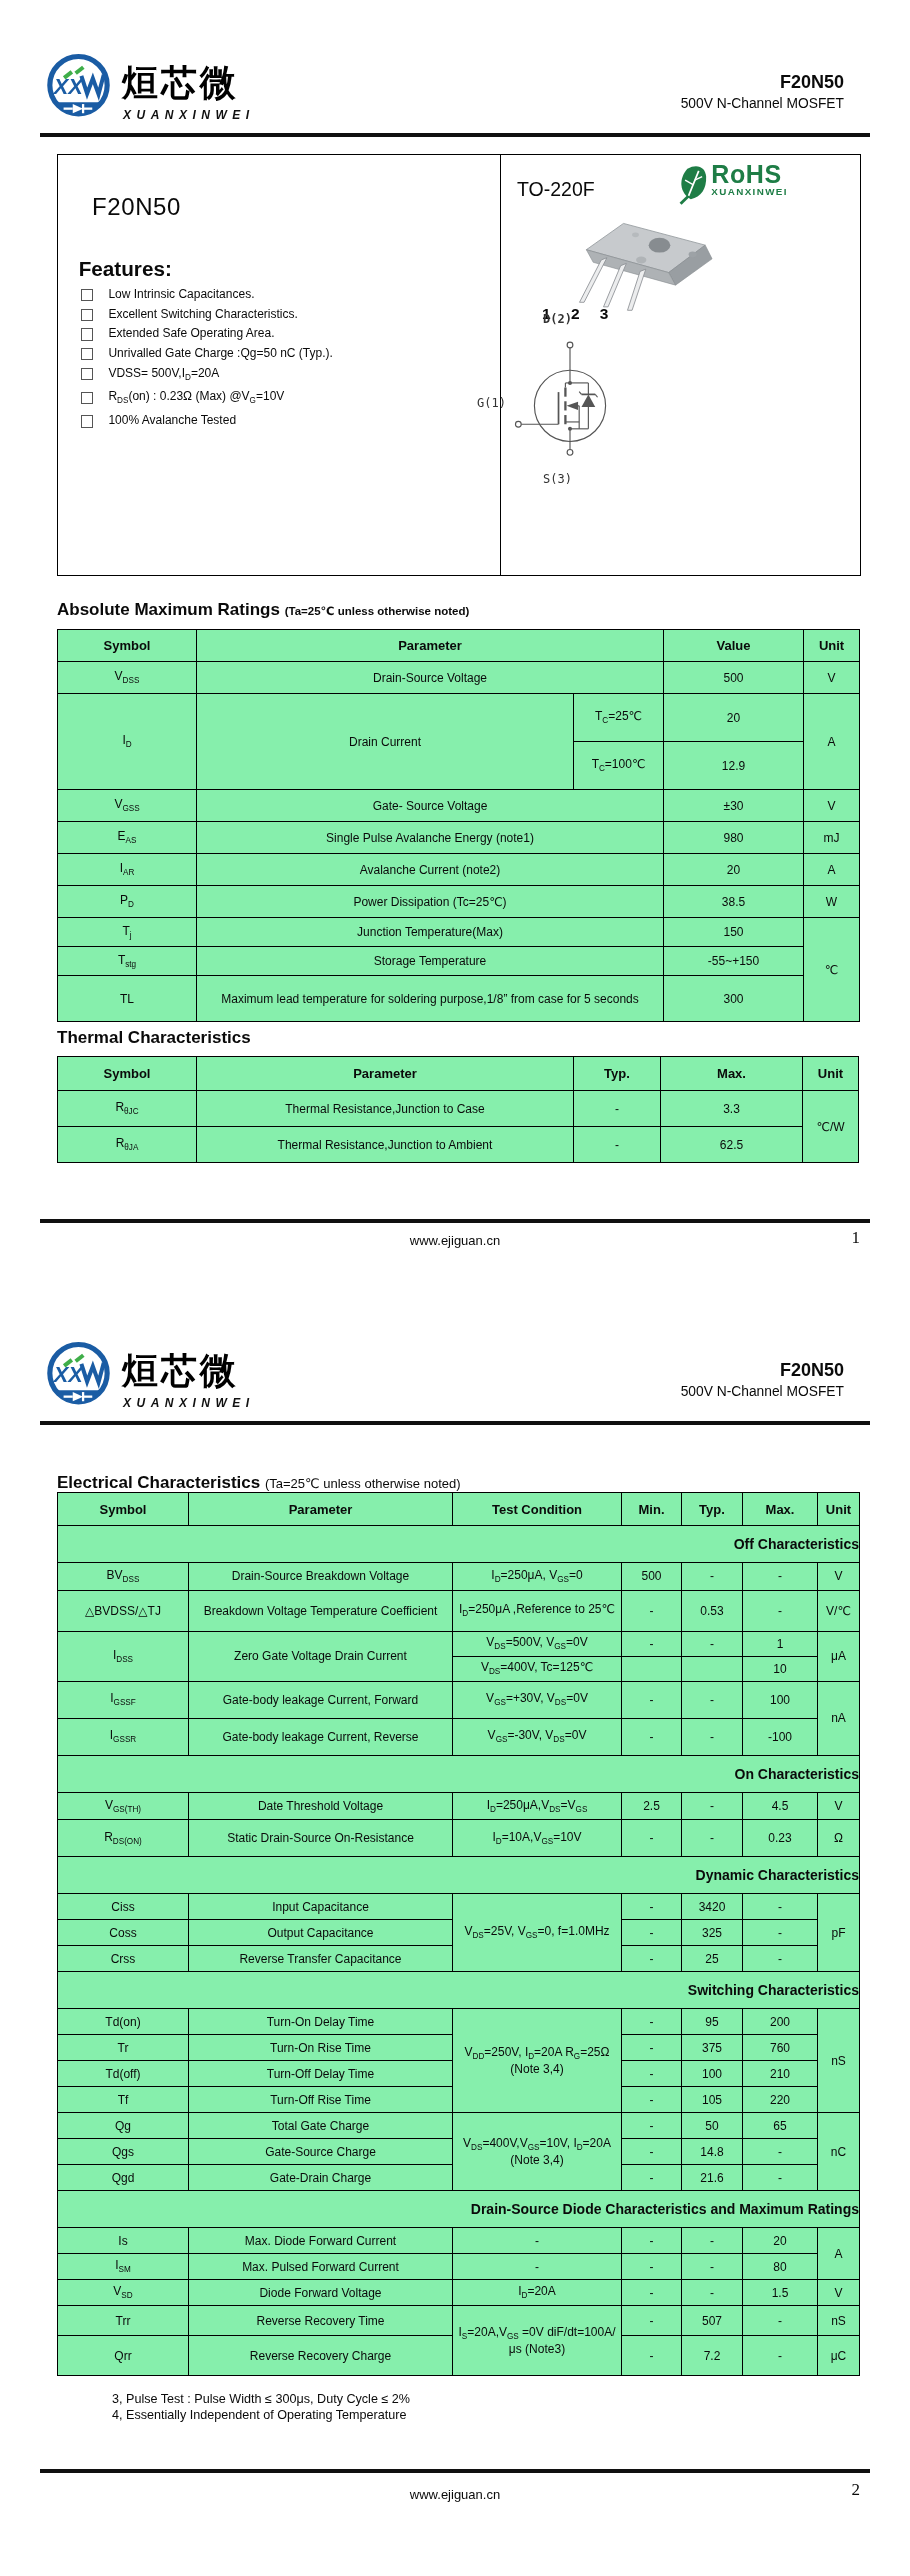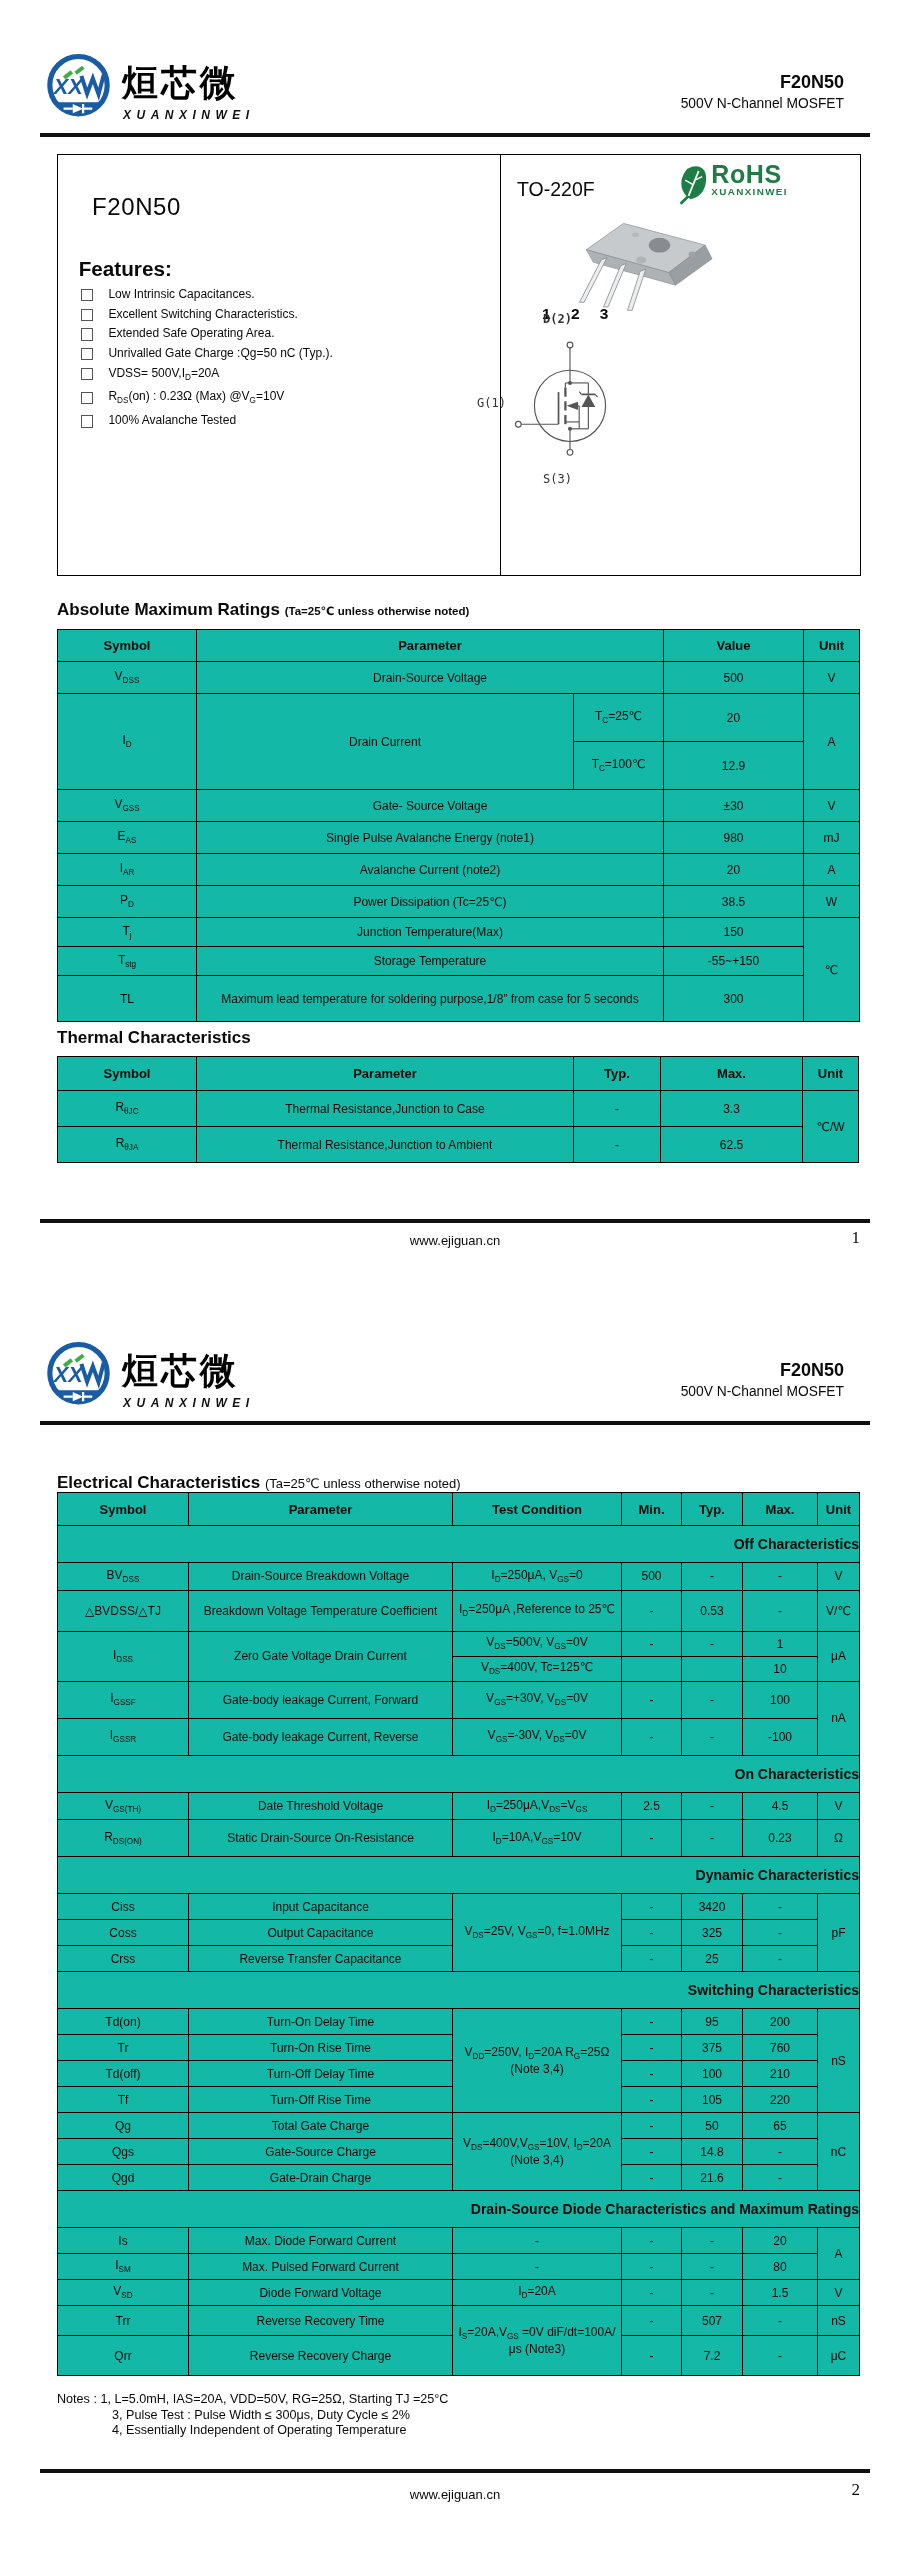--- a/index.html
+++ b/index.html
@@ -24,21 +24,21 @@
   .rohs{display:flex;align-items:flex-start;}
   .rohs-txt{margin-left:2.3px;}
   .rohs-big{font-size:25px;line-height:23px;font-weight:800;color:#1e7d46;letter-spacing:0.6px;}
   .rohs-small{font-size:9.8px;font-weight:800;color:#1e7d46;letter-spacing:1.4px;}
   .pin-nums{font-size:15.5px;font-weight:700;letter-spacing:8px;}
   .schem-label{font-size:12px;color:#333;font-family:"DejaVu Sans Mono","Liberation Mono",monospace;}
   .legend-line{font-size:13.8px;line-height:22.4px;}
   .h1{font-size:17px;font-weight:700;}
   .h1 .note{font-size:11.5px;font-weight:700;}
   .h1 .note2{font-size:13px;font-weight:400;}
-  table.t{border-collapse:collapse;table-layout:fixed;border:1.7px solid #000;background:#14b8a6;}
+  table.t{border-collapse:collapse;table-layout:fixed;border:1.7px solid #000;background:#86efac;}
   table.t td,table.t th{border:1.1px solid #000;text-align:center;vertical-align:middle;
       font-size:12px;padding:1.1px 3.4px;overflow:hidden;font-weight:400;}
   table.t th{font-weight:700;font-size:13px;}
   td.pl{text-align:left;padding-left:8px;}
   tr.band td{text-align:right;font-weight:700;font-size:14px;padding:5.7px 0 5.7px 5.7px;}
   sub{font-size:68%;}
   .notes-line{font-size:12.6px;line-height:15.5px;}
   .notes-indent{padding-left:55px;}
   .footer-url{width:100%;text-align:center;font-size:13px;}
   .page-num{font-family:"Liberation Serif","DejaVu Serif",serif;font-size:17px;}
@@ -540,21 +540,20 @@
         <td class="pl">Reverse Recovery Charge</td>
         <td>-</td>
         <td>7.2</td>
         <td>-</td>
         <td>μC</td>
       </tr>
     </tbody>
       </table>
 
     <div class="abs" style="left:57px;top:1104px;width:746px;">
-      <div class="notes-line">Notes : 1, L=5.0mH, IAS=20A, VDD=50V, RG=25Ω, Starting TJ =25°C</div>
       <div class="notes-line notes-indent">3, Pulse Test : Pulse Width ≤ 300μs, Duty Cycle ≤ 2%</div>
       <div class="notes-line notes-indent">4, Essentially Independent of Operating Temperature</div>
     </div>
 
     <div class="abs hdr-rule" style="left:40px;top:1181px;width:830px;"></div>
     <div class="abs footer-url" style="left:0;top:1199px;">www.ejiguan.cn</div>
     <div class="abs page-num" style="right:50px;top:1192px;">2</div>
   </div>
 </div>
 

